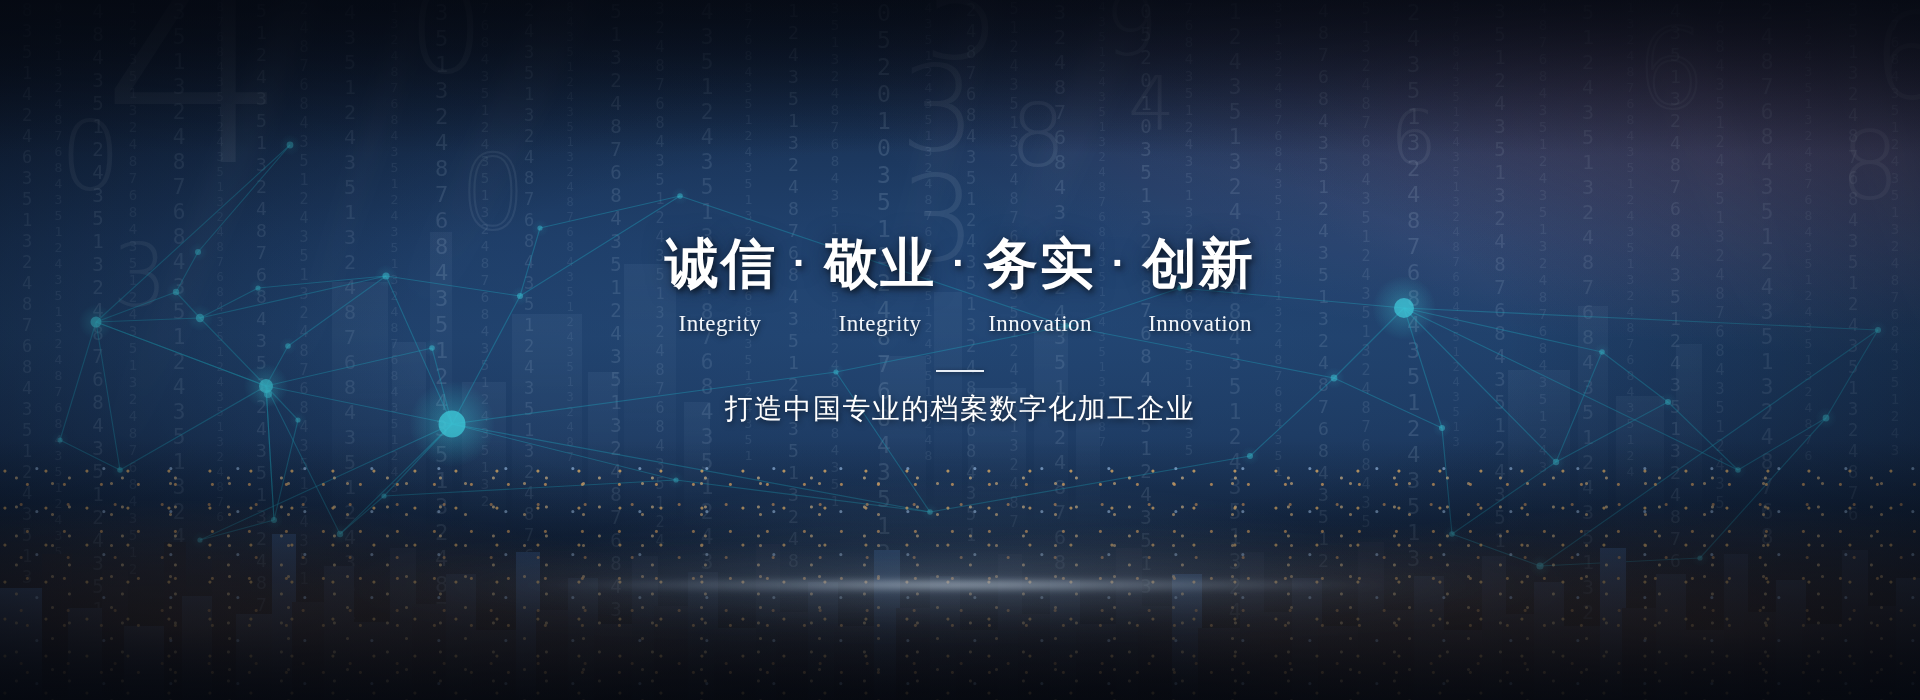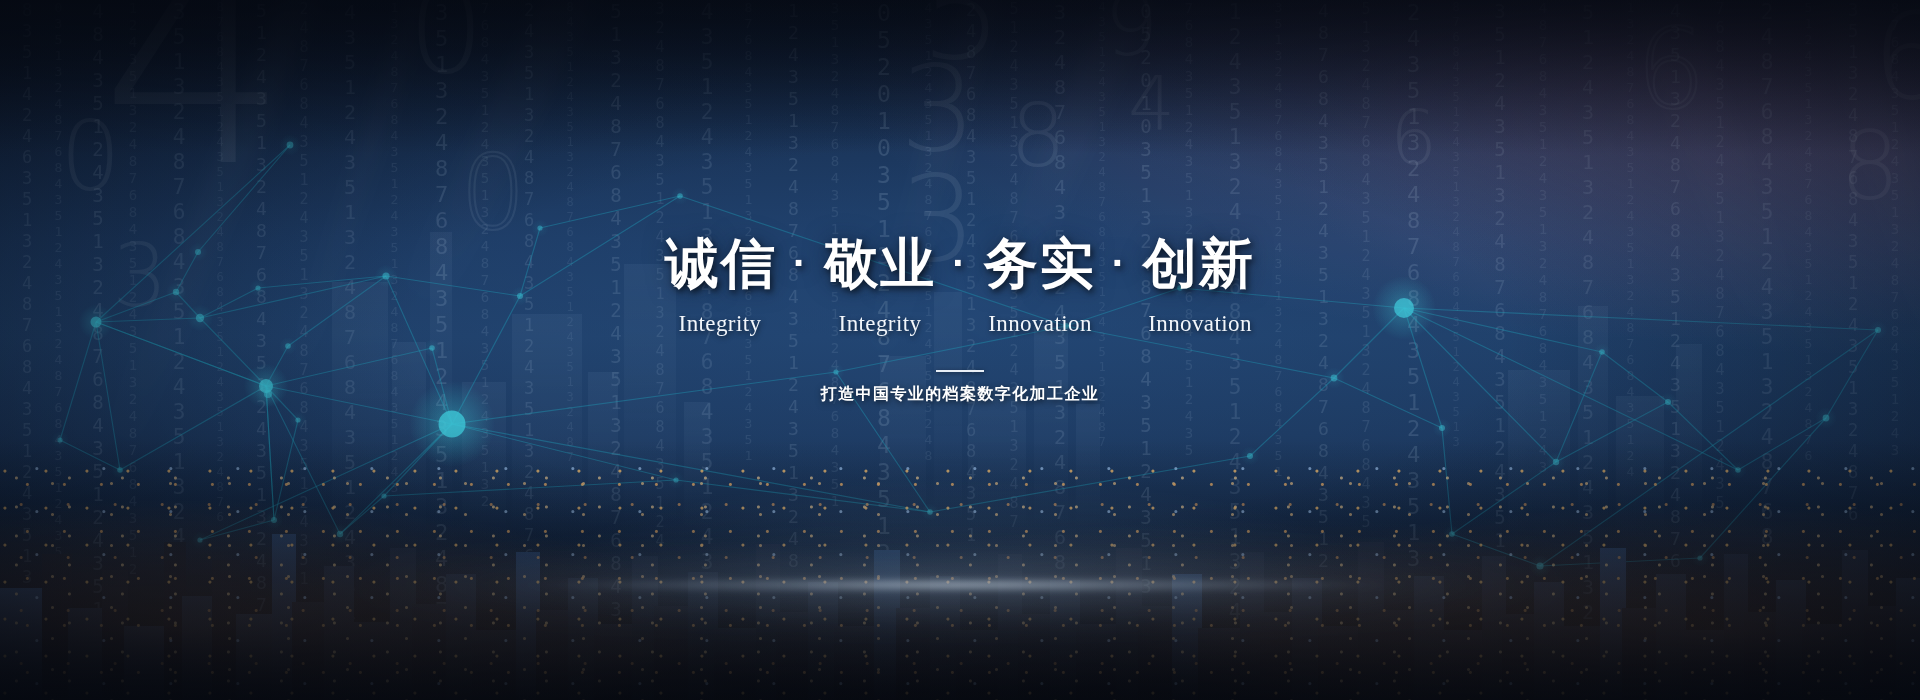--- a/index.html
+++ b/index.html
@@ -211,24 +211,24 @@
   }
 
   #divider{
     width:48px; height:2px;
     background:#e8eef6;
     margin:35px auto 0;
     box-shadow:0 1px 4px rgba(0,0,0,.5);
   }
 
   #subtitle{
-    margin-top:14px;
+    margin-top:23px;
     color:#ffffff;
-    font-size:16px;
-    font-weight:700;
+    font-size:28px;
+    font-weight:400;
     letter-spacing:1.4px;
     line-height:1;
     text-shadow:1px 2px 6px rgba(0,0,0,.62);
     white-space:nowrap;
   }
 </style>
 </head>
 <body>
 
 <div id="banner">

